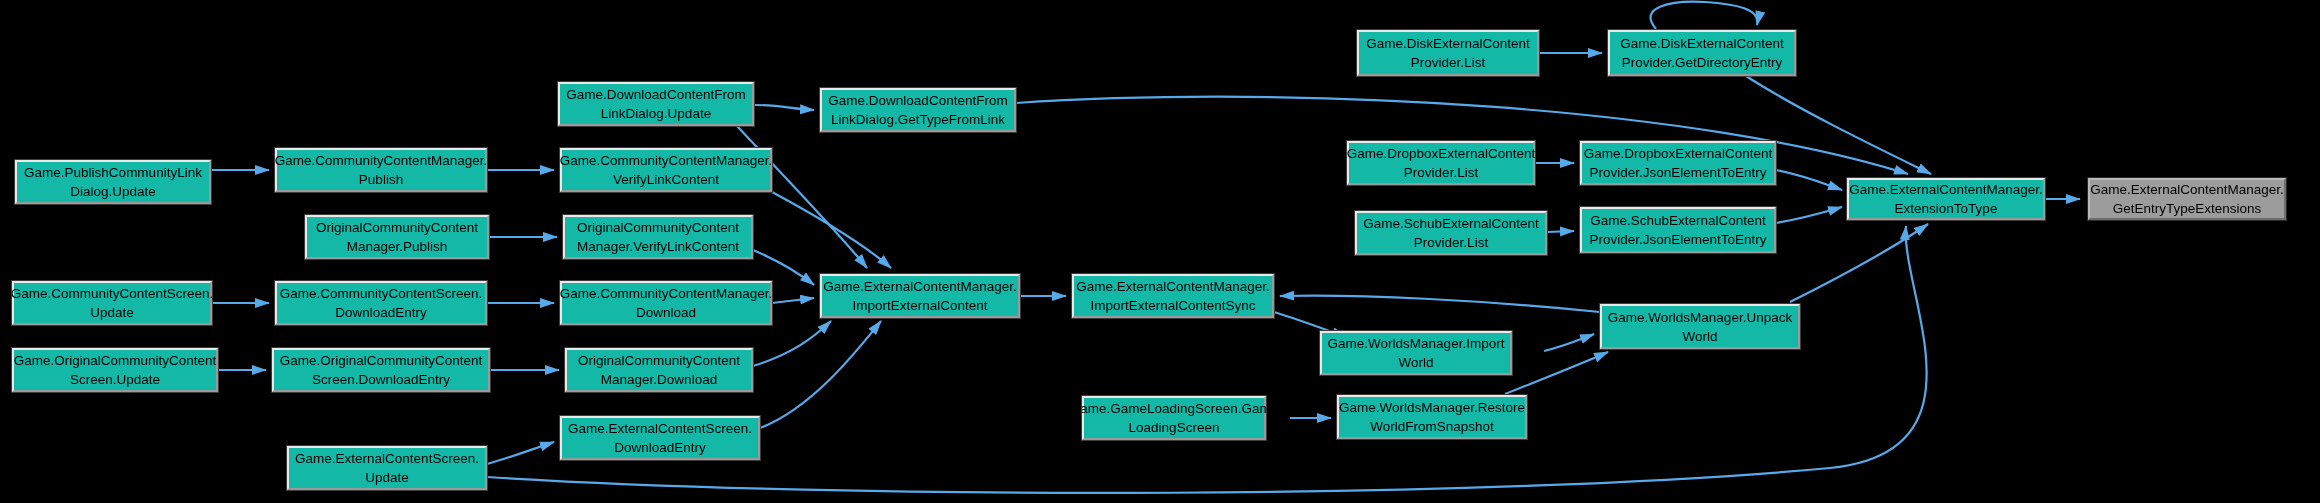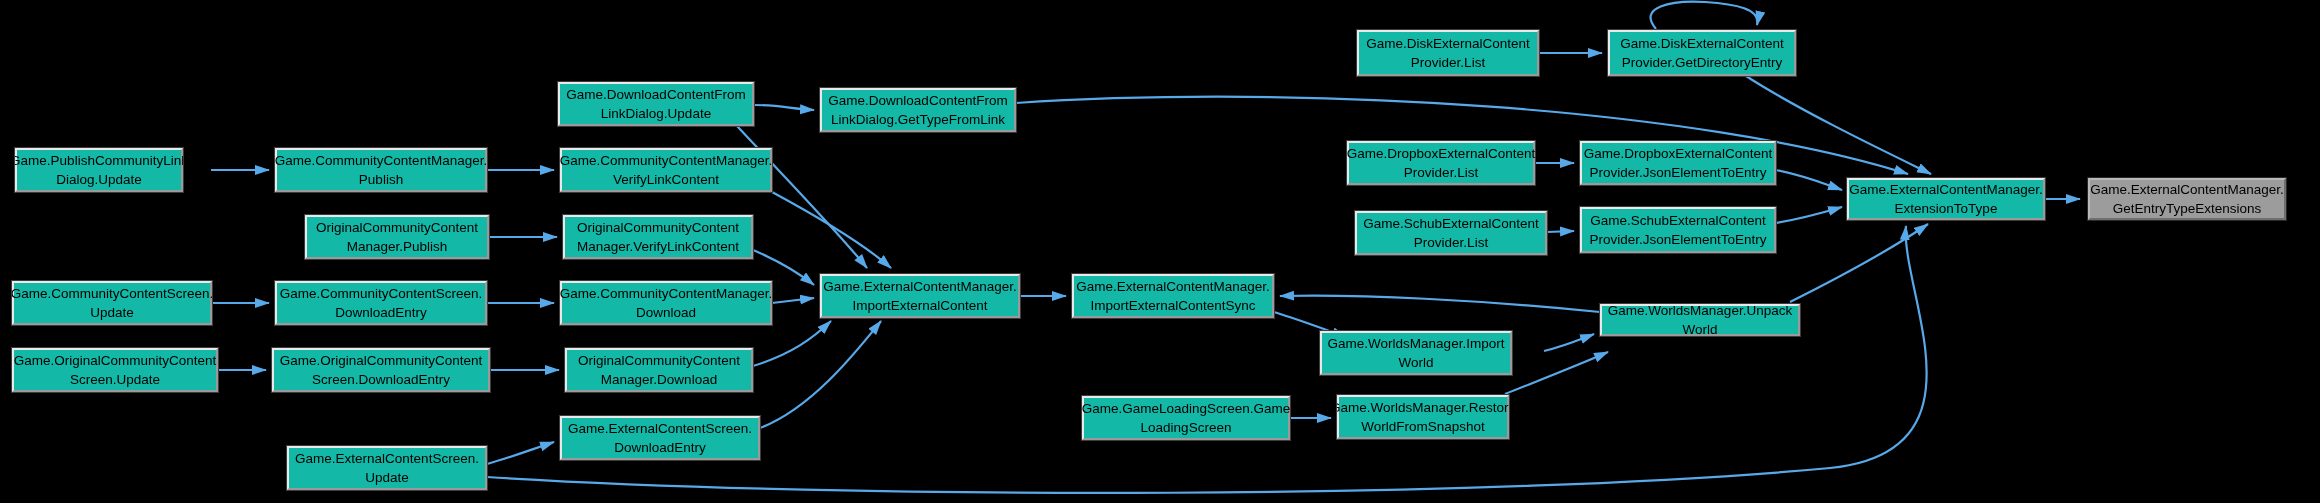--- a/index.html
+++ b/index.html
@@ -90,21 +90,21 @@
         <path d="M1535,163 L1574,163" class="edge" stroke="#58a9ea" marker-end="url(#arrowhead)"></path>
         <path d="M1776,170 C1806,176 1822,183 1842,190" class="edge" stroke="#58a9ea" marker-end="url(#arrowhead)"></path>
         <path d="M1547,232 L1574,231" class="edge" stroke="#58a9ea" marker-end="url(#arrowhead)"></path>
         <path d="M1776,223 C1806,218 1822,213 1842,207" class="edge" stroke="#58a9ea" marker-end="url(#arrowhead)"></path>
         <path d="M1790,302 C1842,276 1896,246 1928,224" class="edge" stroke="#58a9ea" marker-end="url(#arrowhead)"></path>
         <path d="M487,477 C850,500 1500,499 1830,468 C1992,452 1900,292 1906,226" class="edge" stroke="#58a9ea" marker-end="url(#arrowhead)"></path>
         <path d="M2045,199 L2080,199" class="edge" stroke="#58a9ea" marker-end="url(#arrowhead)"></path>
       </g>
   </svg>
   <div id="node-layer">
-      <div class="node" style="left: 15px; top: 148px; width: 168px; height: 44px;">Game.PublishCommunityLink
+      <div class="node" style="left: 15px; top: 160px; width: 196px; height: 44px;">Game.PublishCommunityLink
 Dialog.Update</div>
       <div class="node" style="left: 275px; top: 148px; width: 212px; height: 44px;">Game.CommunityContentManager.
 Publish</div>
       <div class="node" style="left: 560px; top: 148px; width: 212px; height: 44px;">Game.CommunityContentManager.
 VerifyLinkContent</div>
       <div class="node" style="left: 305px; top: 215px; width: 184px; height: 44px;">OriginalCommunityContent
 Manager.Publish</div>
       <div class="node" style="left: 563px; top: 215px; width: 190px; height: 44px;">OriginalCommunityContent
 Manager.VerifyLinkContent</div>
       <div class="node" style="left: 12px; top: 281px; width: 200px; height: 44px;">Game.CommunityContentScreen.
@@ -124,27 +124,27 @@
       <div class="node" style="left: 820px; top: 88px; width: 196px; height: 44px;">Game.DownloadContentFrom
 LinkDialog.GetTypeFromLink</div>
       <div class="node" style="left: 820px; top: 274px; width: 200px; height: 44px;">Game.ExternalContentManager.
 ImportExternalContent</div>
       <div class="node" style="left: 1072px; top: 274px; width: 202px; height: 44px;">Game.ExternalContentManager.
 ImportExternalContentSync</div>
       <div class="node" style="left: 560px; top: 416px; width: 200px; height: 44px;">Game.ExternalContentScreen.
 DownloadEntry</div>
       <div class="node" style="left: 287px; top: 446px; width: 200px; height: 44px;">Game.ExternalContentScreen.
 Update</div>
-      <div class="node" style="left: 1082px; top: 396px; width: 208px; height: 44px;">Game.GameLoadingScreen.Game
+      <div class="node" style="left: 1082px; top: 396px; width: 184px; height: 44px;">Game.GameLoadingScreen.Game
 LoadingScreen</div>
       <div class="node" style="left: 1320px; top: 331px; width: 192px; height: 44px;">Game.WorldsManager.Import
 World</div>
-      <div class="node" style="left: 1600px; top: 304px; width: 200px; height: 32px;">Game.WorldsManager.Unpack
+      <div class="node" style="left: 1600px; top: 304px; width: 200px; height: 45px;">Game.WorldsManager.Unpack
 World</div>
-      <div class="node" style="left: 1337px; top: 395px; width: 172px; height: 44px;">Game.WorldsManager.Restore
+      <div class="node" style="left: 1337px; top: 395px; width: 190px; height: 44px;">Game.WorldsManager.Restore
 WorldFromSnapshot</div>
       <div class="node" style="left: 1357px; top: 30px; width: 182px; height: 46px;">Game.DiskExternalContent
 Provider.List</div>
       <div class="node" style="left: 1608px; top: 30px; width: 188px; height: 46px;">Game.DiskExternalContent
 Provider.GetDirectoryEntry</div>
       <div class="node" style="left: 1347px; top: 141px; width: 188px; height: 44px;">Game.DropboxExternalContent
 Provider.List</div>
       <div class="node" style="left: 1580px; top: 141px; width: 196px; height: 44px;">Game.DropboxExternalContent
 Provider.JsonElementToEntry</div>
       <div class="node" style="left: 1355px; top: 211px; width: 192px; height: 44px;">Game.SchubExternalContent

